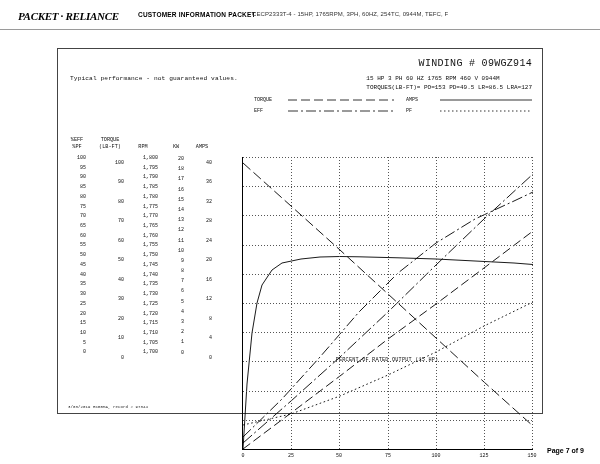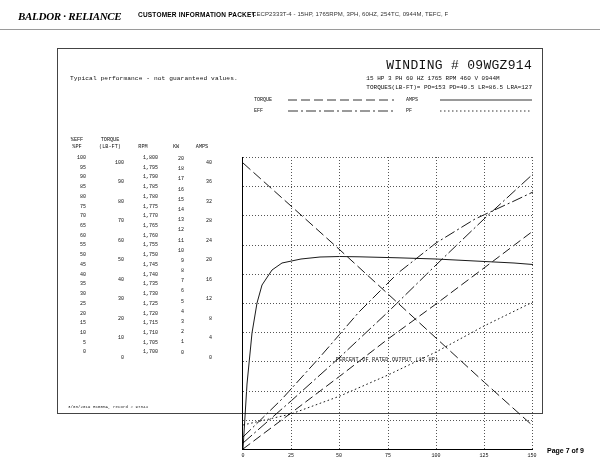--- a/index.html
+++ b/index.html
@@ -56,21 +56,21 @@
     font-size:11px; font-weight:bold;
     font-family:"Liberation Serif", serif;
     letter-spacing:0.2px;
   }
   .sheet-sub {
     position:absolute; left:12px; top:26px;
     font-size:6.2px; letter-spacing:0.1px;
   }
   .winding {
     position:absolute; right:10px; top:9px;
-    font-size:13px; letter-spacing:0.3px;padding-left:34px;
+    font-size:10px; letter-spacing:0.3px;padding-left:34px;
   }
   .nameplate {
     position:absolute; right:10px; top:26px;
     font-size:6px; text-align:left; line-height:8.5px;
   }
 
   
   .legend {
     position:absolute; left:196px; top:48px; width:278px; height:22px;
   }
@@ -106,21 +106,21 @@
   .footnote {
     position:absolute; left:10px; bottom:4px; font-size:4px; color:#222;
     letter-spacing:0.1px;
   }
   svg { display:block; }
 </style>
 </head>
 <body>
 
 <div class="doc-header">
-  <div class="brand">BALDOR · RELIANCE</div>
+  <div class="brand">PACKET · RELIANCE</div>
   <div class="packet-title">CUSTOMER INFORMATION PACKET</div>
   <div class="packet-sub">CECP2333T-4 - 15HP, 1765RPM, 3PH, 60HZ, 254TC, 0944M, TEFC, F</div>
   <div class="header-rule"></div>
 </div>
 
 <div class="sheet">
 
   <div class="sheet-sub mono">Typical performance - not guaranteed values.</div>
   <div class="winding mono">WINDING # 09WGZ914</div>
   <div class="nameplate mono">

